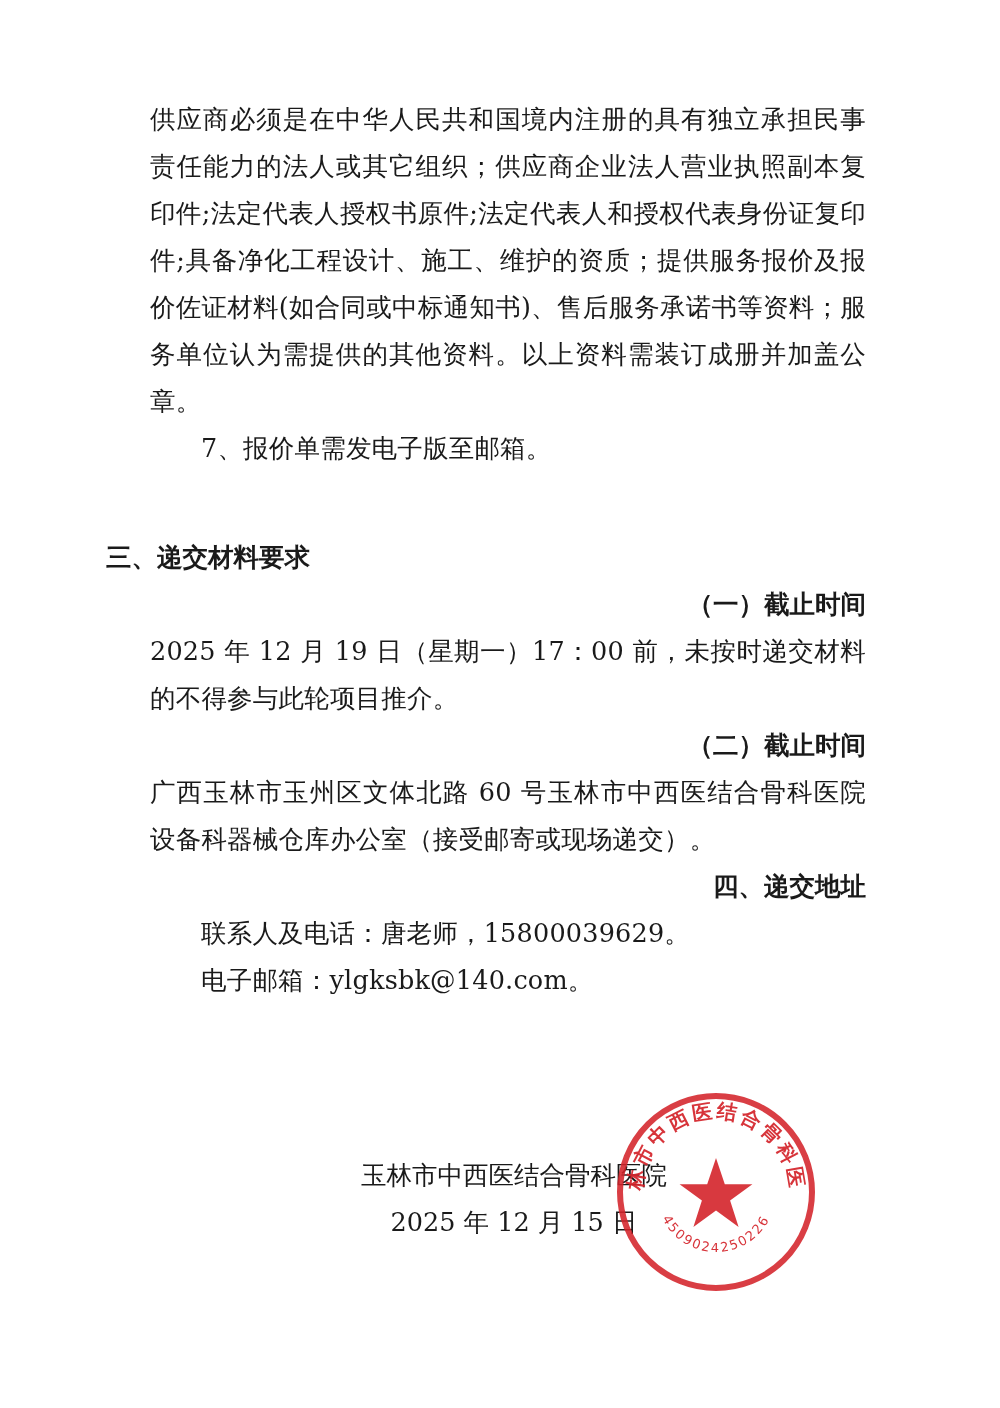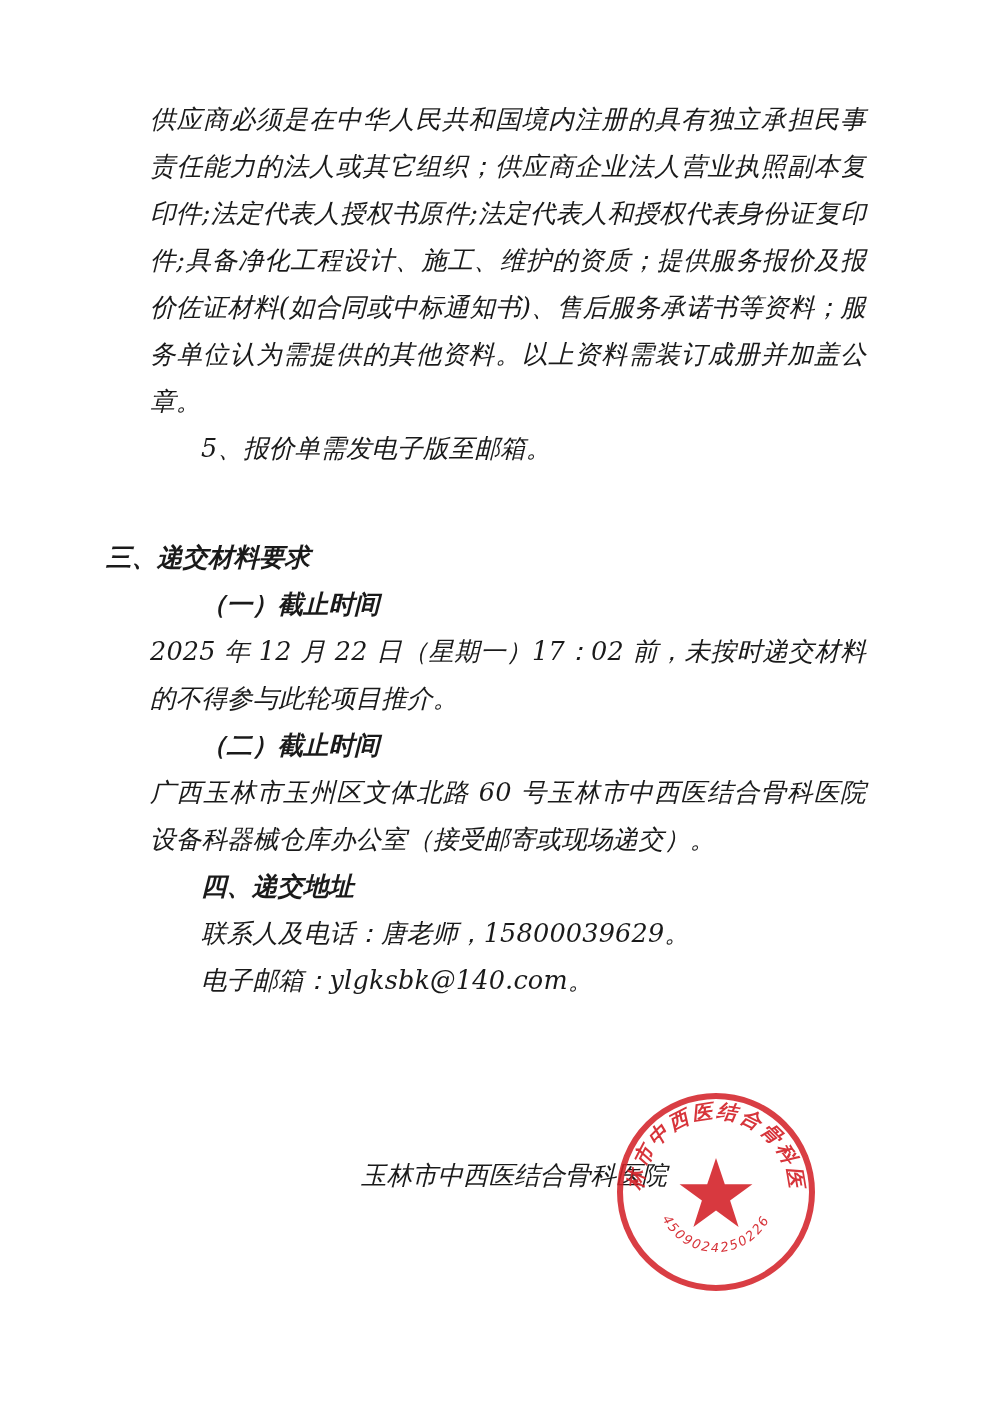--- a/index.html
+++ b/index.html
@@ -14,21 +14,20 @@
     font-family: "DejaVu Serif", "Liberation Serif", serif;
     color: #1a1a1a;
     overflow: hidden;
   }
   .page {
     position: absolute;
     left: 0; top: 0;
     width: 812px;
     height: 1408px;
     background: #fff;
-    font-style: italic;
   }
   .content {
     position: absolute;
     left: 150px;
     top: 96px;
     width: 716px;
   }
   .para {
     font-size: 25.5px;
     line-height: 47px;
@@ -47,20 +46,21 @@
     margin: 0;
   }
   .h1-level {
     margin-top: 40px;
     text-indent: 0;
     margin-left: -44px;
   }
   .h2-level {
     font-weight: bold;
     text-indent: 2em;
+    text-align: right;
   }
   .gap-m { height: 22px; }
 
   .signature-block {
     position: absolute;
     right: 118px;
     top: 1152px;
     width: 360px;
     text-align: center;
     font-size: 25.5px;
@@ -86,44 +86,45 @@
 </style>
 </head>
 <body>
 
 <div class="page">
 
   <div class="content">
 
     <p class="para">供应商必须是在中华人民共和国境内注册的具有独立承担民事责任能力的法人或其它组织；供应商企业法人营业执照副本复印件;法定代表人授权书原件;法定代表人和授权代表身份证复印件;具备净化工程设计、施工、维护的资质；提供服务报价及报价佐证材料(如合同或中标通知书)、售后服务承诺书等资料；服务单位认为需提供的其他资料。以上资料需装订成册并加盖公章。</p>
 
-    <p class="para indent2">5、报价单需发电子版至邮箱。</p>
+    <p class="para indent2">7、报价单需发电子版至邮箱。</p>
 
     <div class="gap-m"></div>
 
     <p class="heading h1-level">三、递交材料要求</p>
 
     <p class="heading h2-level">（一）截止时间</p>
 
-    <p class="para">2025 年 12 月 22 日（星期一）17：02 前，未按时递交材料的不得参与此轮项目推介。</p>
+    <p class="para">2025 年 12 月 19 日（星期一）17：00 前，未按时递交材料的不得参与此轮项目推介。</p>
 
     <p class="heading h2-level">（二）截止时间</p>
 
     <p class="para">广西玉林市玉州区文体北路 60 号玉林市中西医结合骨科医院设备科器械仓库办公室（接受邮寄或现场递交）。</p>
 
     <p class="heading h2-level">四、递交地址</p>
 
     <p class="para indent2">联系人及电话：唐老师，15800039629。</p>
 
     <p class="para indent2">电子邮箱：ylgksbk@140.com。</p>
 
   </div>
 
   <div class="signature-block">
     <div class="sig-line">玉林市中西医结合骨科医院</div>
+    <div class="sig-line">2025 年 12 月 15 日</div>
   </div>
 
   <div class="seal">
     <svg width="208" height="208" viewBox="0 0 208 208" xmlns="http://www.w3.org/2000/svg">
       <defs>
         <path id="arcTop" d="M 30 104 A 74 74 0 0 1 178 104" fill="none"></path>
         <path id="arcBottom" d="M 44 104 A 60 60 0 0 0 164 104" fill="none"></path>
       </defs>
       <circle cx="104" cy="104" r="96" fill="none" stroke="#d4232a" stroke-width="6" opacity="0.88"></circle>
       <g opacity="0.9" fill="#d4232a">

